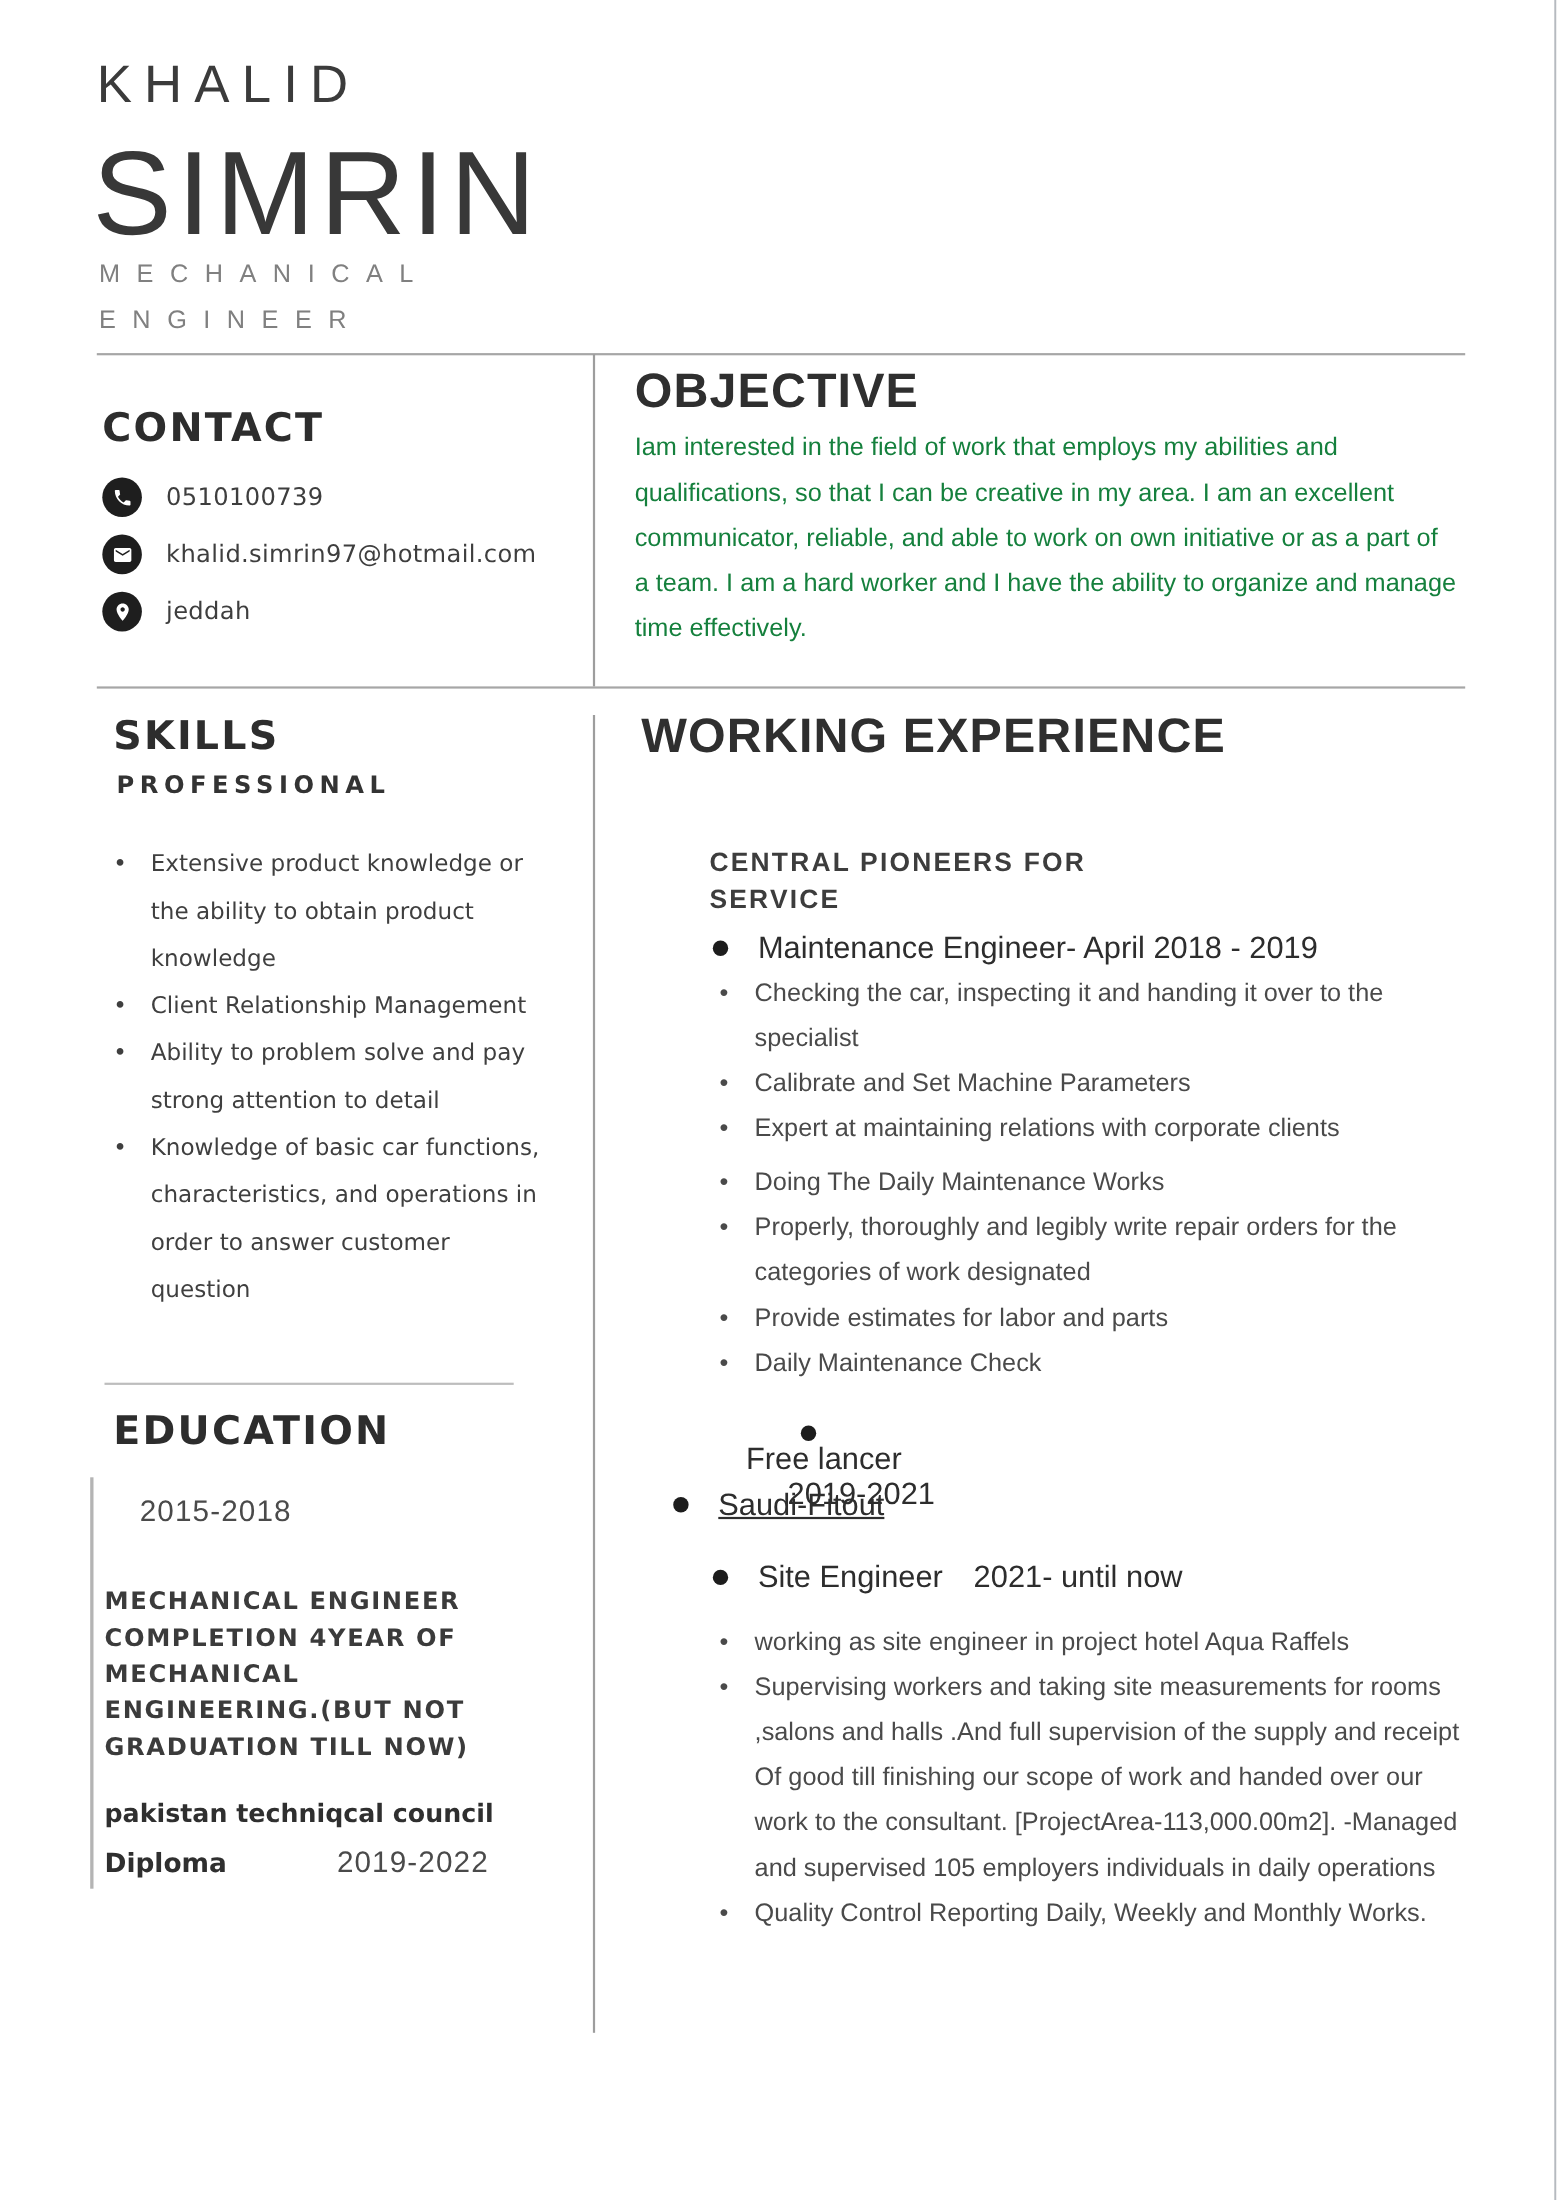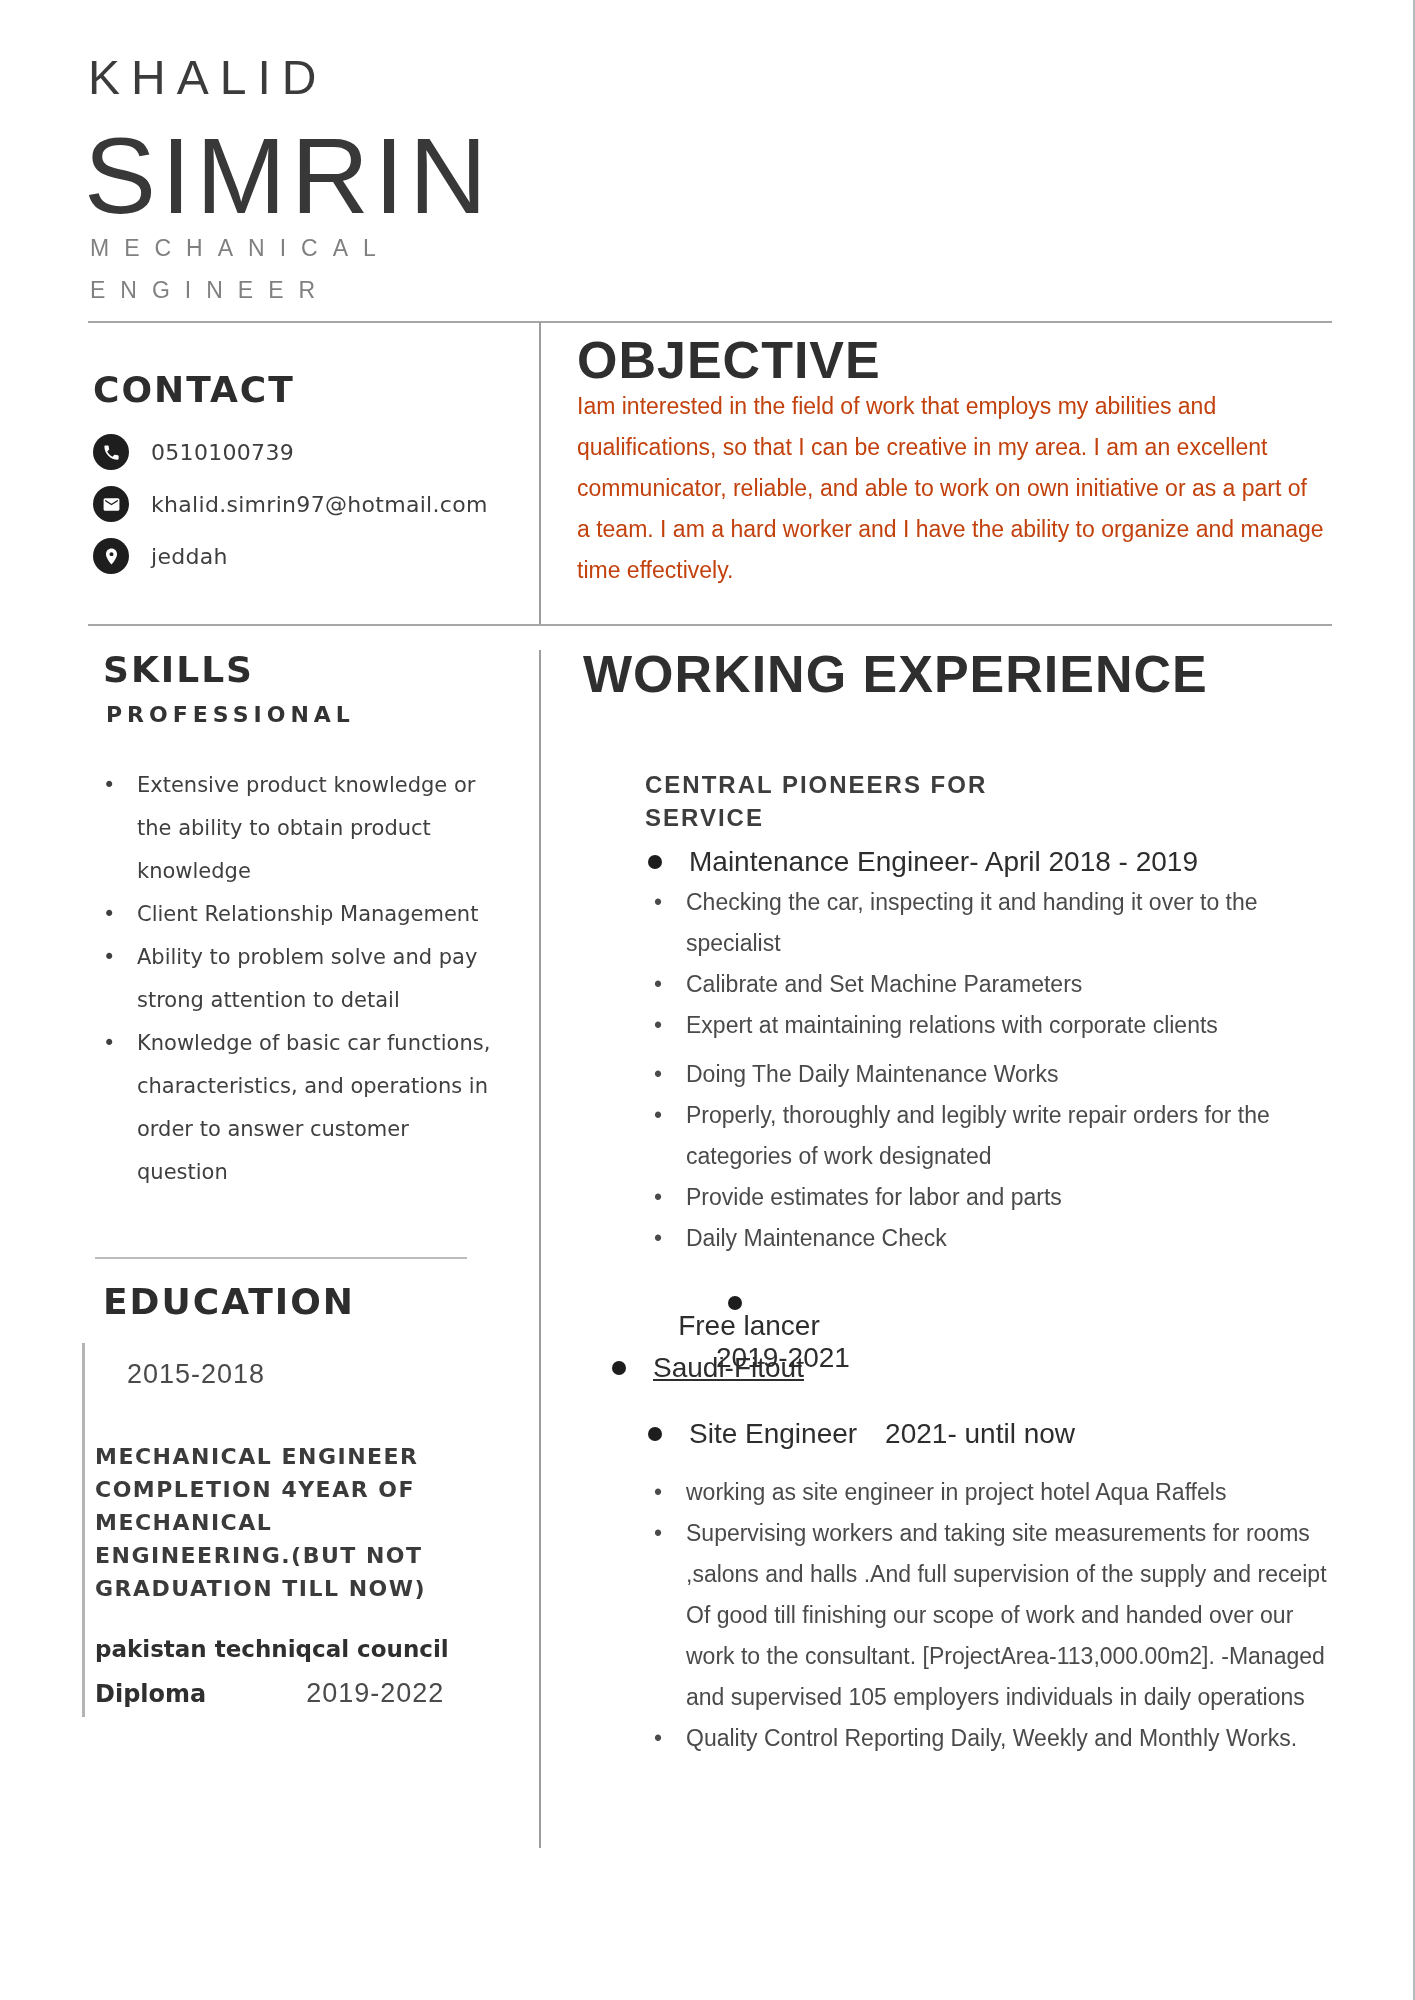--- a/index.html
+++ b/index.html
@@ -25,35 +25,35 @@
                 font-size:23px; letter-spacing:15px; line-height:1; color:#808080; }
   .title-1 { top:237px; } .title-2 { top:279px; }
 
   
   .h-left  { position:absolute; font-weight:bold; font-size:36px; letter-spacing:2px; color:#2d2d2d; line-height:1; }
   .h-contact   { left:93px;  top:372px; }
   .h-skills    { left:103px; top:652px; }
   .h-education { left:103px; top:1284px; }
   .h-sub   { position:absolute; left:106px; top:702px; font-weight:bold; font-size:22px; letter-spacing:5px; color:#333; }
   .h-right { position:absolute; font-family:"Liberation Sans",sans-serif; font-weight:bold;
-             font-size:52px; letter-spacing:1px; color:#2f2f2f; line-height:1; }
+             font-size:44px; letter-spacing:1px; color:#2f2f2f; line-height:1; }
   .h-objective { left:577px; top:334px; }
   .h-working   { left:583px; top:648px; }
 
   
   .contact-row { position:absolute; left:93px; display:flex; align-items:center; gap:22px; }
   .c-row-1 { top:434px; } .c-row-2 { top:486px; } .c-row-3 { top:538px; }
   .c-icon { width:36px; height:36px; border-radius:50%; background:#1e1e1e; flex:none;
             display:flex; align-items:center; justify-content:center; }
   .c-icon svg { width:19px; height:19px; fill:#ffffff; }
   .contact-text { font-size:22px; color:#3e3e3e; letter-spacing:0.3px; }
 
   
   .objective-text { position:absolute; left:577px; top:386px; width:748px;
-                    font-family:"Liberation Sans",sans-serif; font-size:23px; line-height:41px; color:#c2410c; }
+                    font-family:"Liberation Sans",sans-serif; font-size:23px; line-height:41px; color:#15803d; }
 
   
   .skills-list { position:absolute; left:97px; top:764px; width:406px; font-size:21px; line-height:43px; color:#3f3f3f; }
   .skill-item  { position:relative; padding-left:40px; width:368px; }
   .skill-item::before { content:"•"; position:absolute; left:6px; top:0; color:#3f3f3f; }
 
   
   .edu-school-row { position:absolute; left:105px; top:1348px; display:flex; }
   .edu-school { font-weight:bold; font-size:23px; line-height:31px; letter-spacing:2px; width:218px; color:#3a3a3a; }
   .edu-school-dates { font-family:"Liberation Sans",sans-serif; font-size:27px; color:#4a4a4a;

